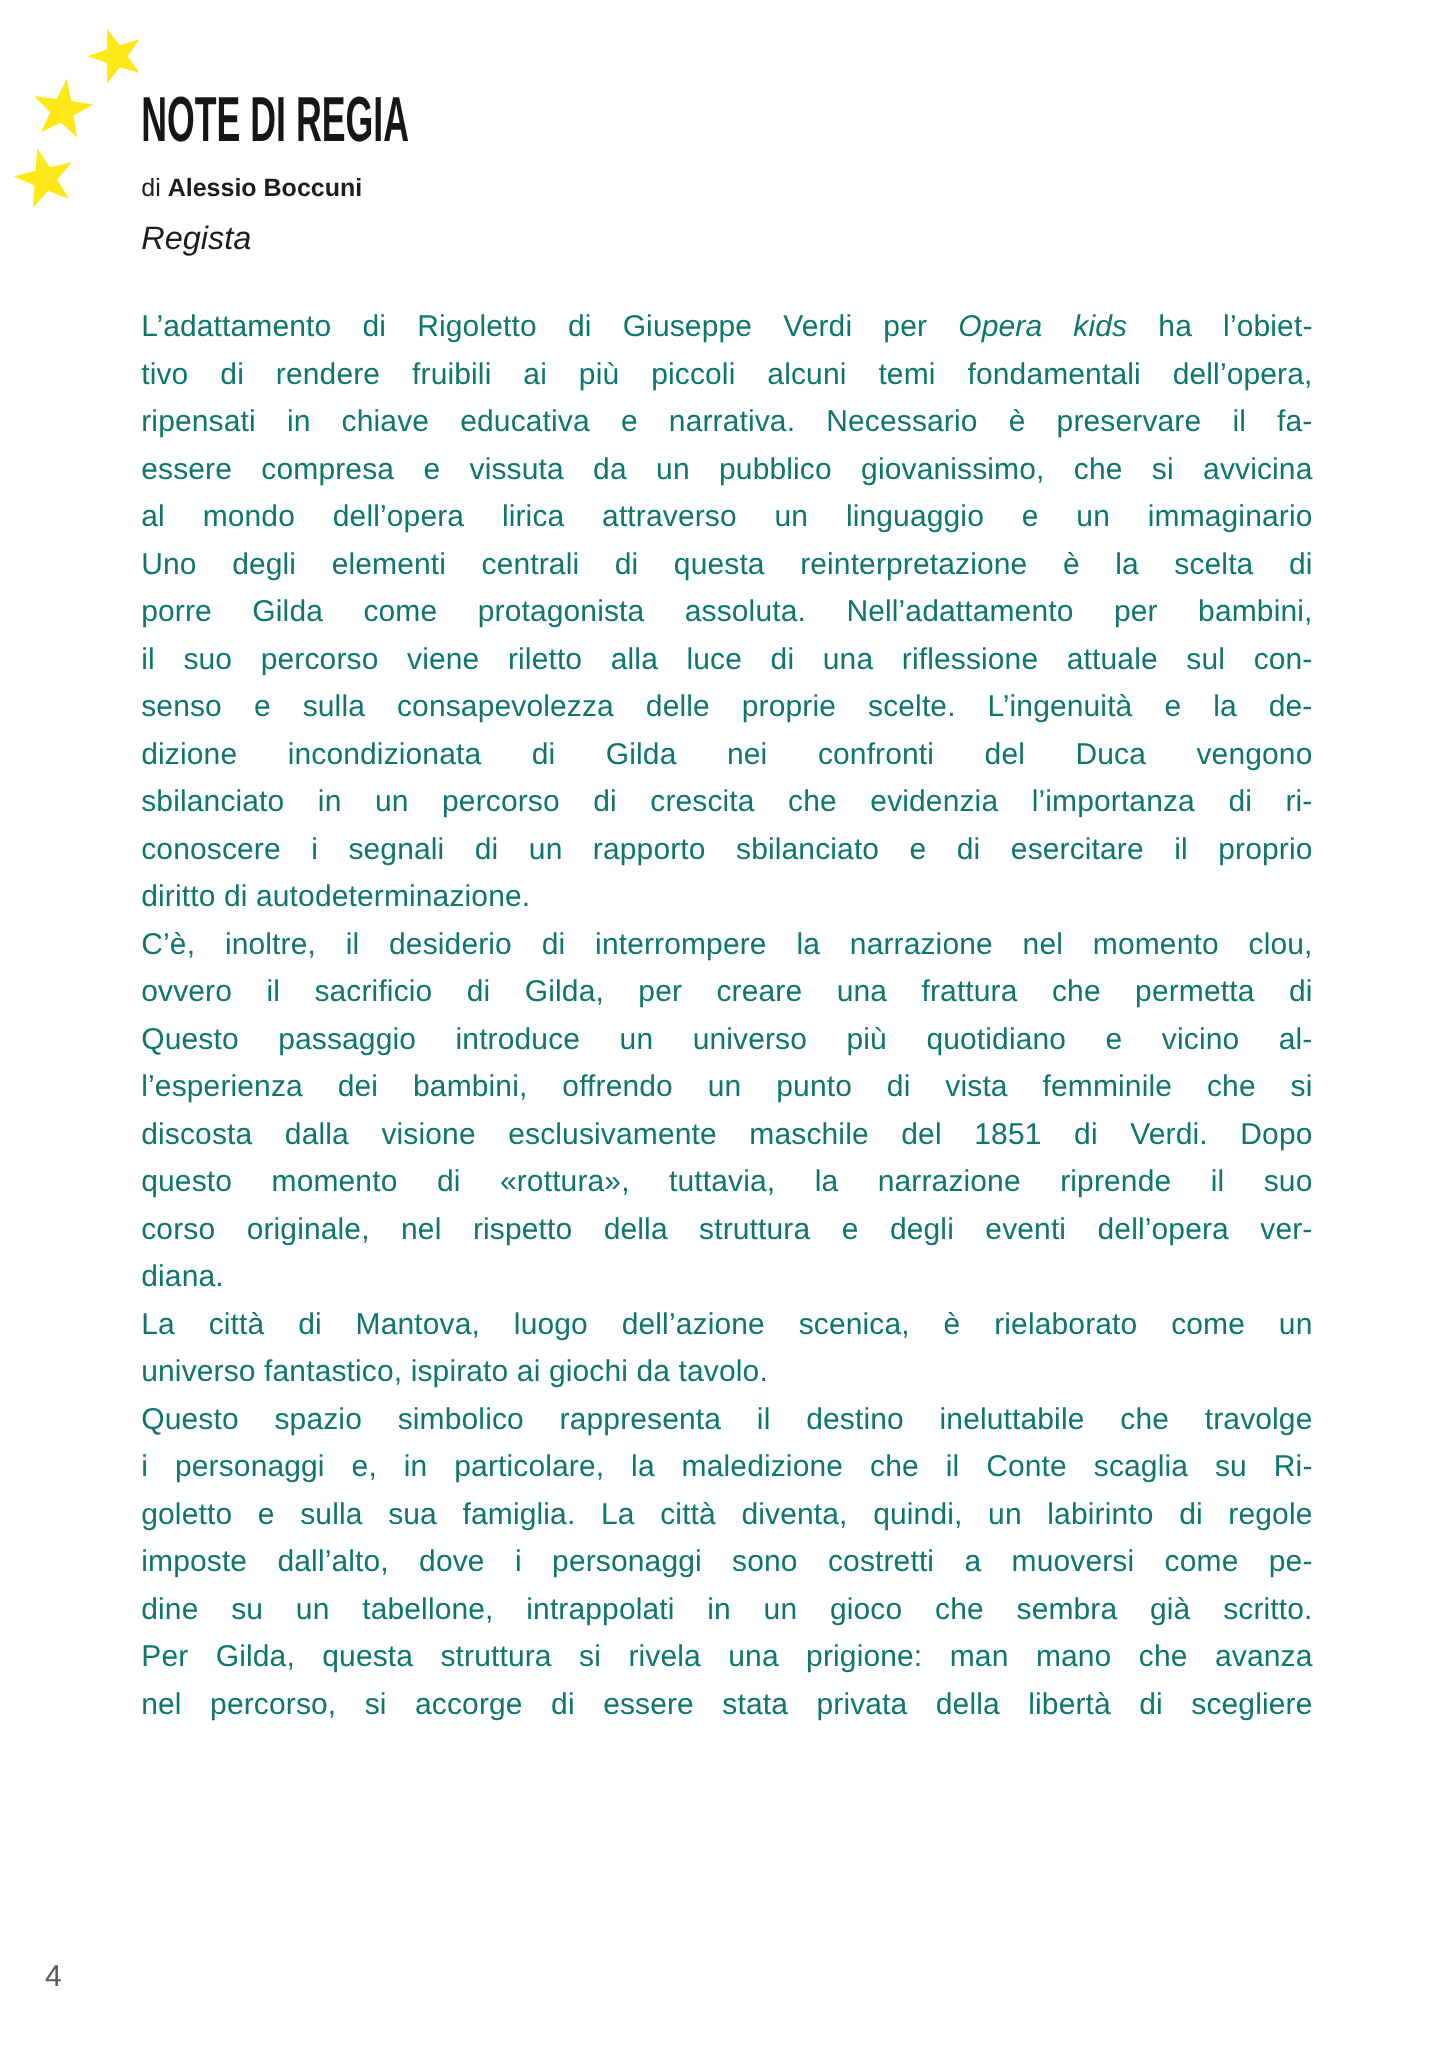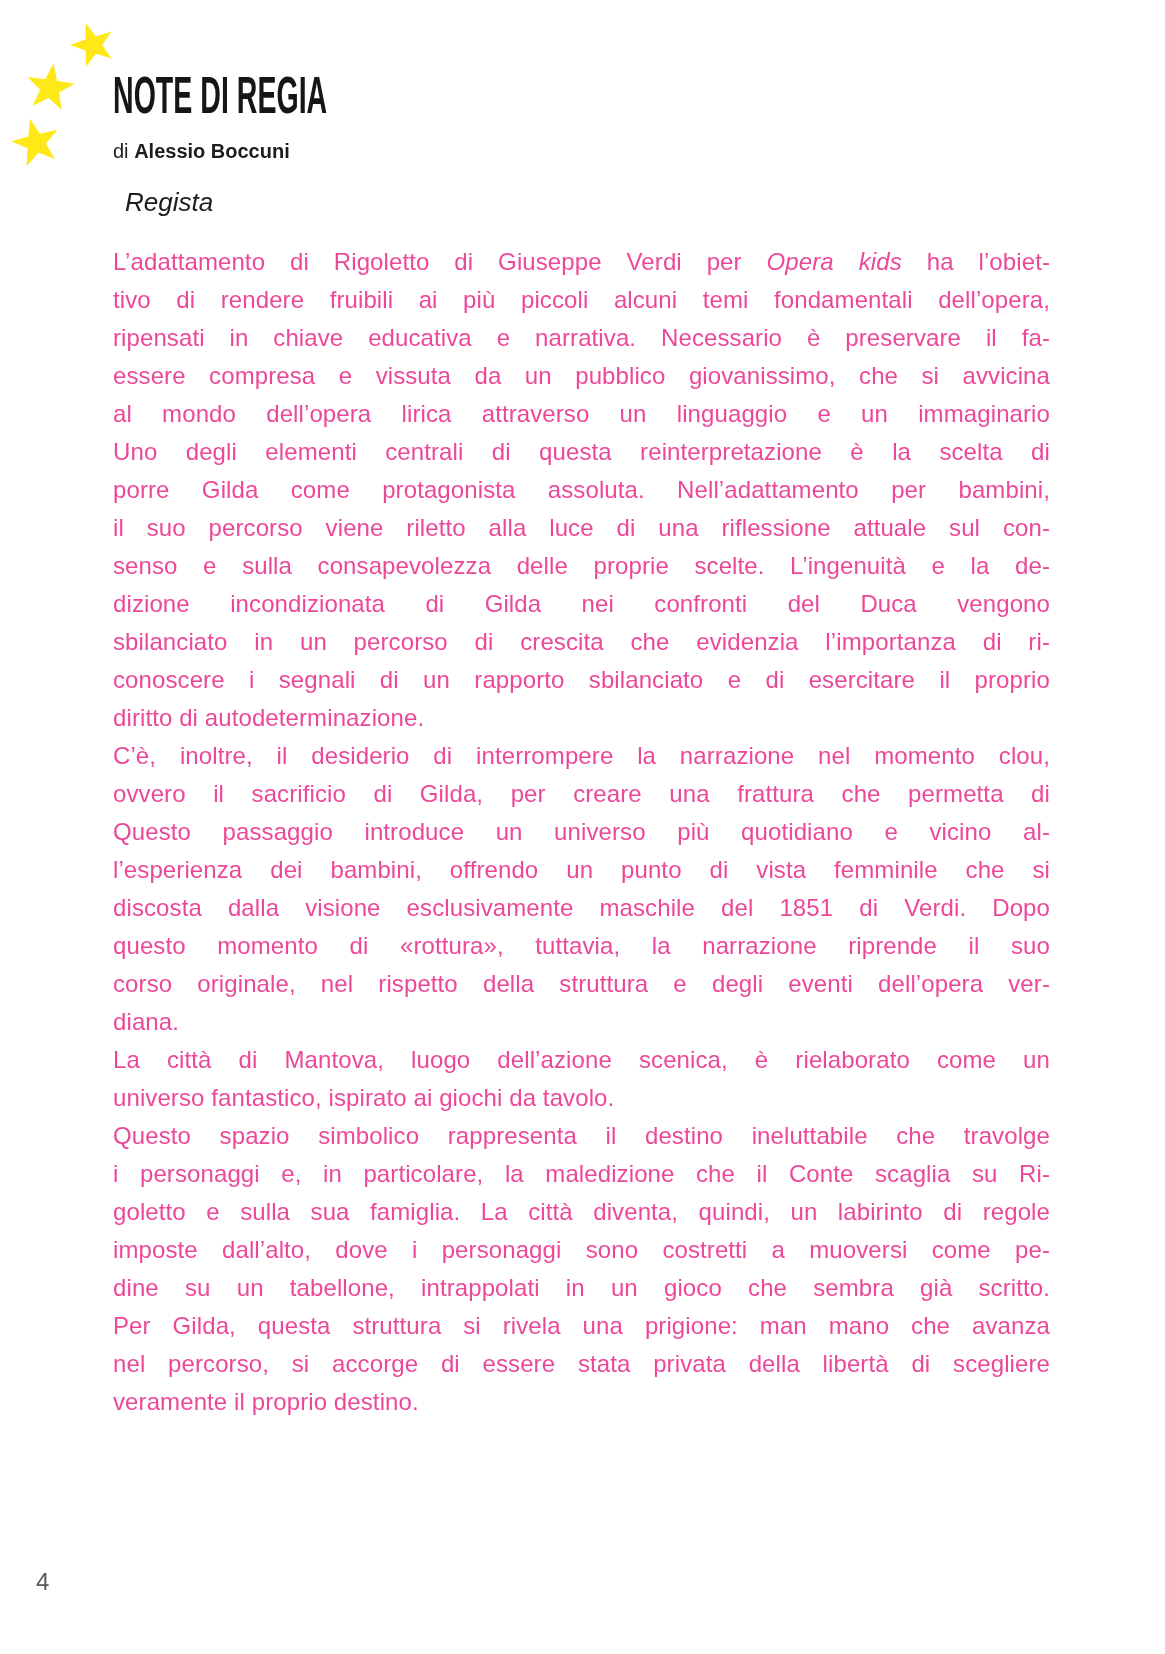--- a/index.html
+++ b/index.html
@@ -39,33 +39,33 @@
     top: 140px;
     margin: 0;
     font-size: 20px;
     color: #1d1d1b;
   }
   .byline .author { font-weight: bold; }
   .role {
     position: absolute;
     left: 113px;
     top: 175px;
-    margin: 12px;
+    margin: 0;
     font-size: 26px;
     font-style: italic;
     color: #1d1d1b;
   }
 
   
   .body-text {
     position: absolute;
     left: 113px;
     top: 243px;
     width: 937px;
-    color: #ec4899;
+    color: #0f766e;
     font-size: 24px;
     letter-spacing: 0.1px;
   }
   .body-text .line {
     height: 38px;
     line-height: 38px;
     text-align: justify;
     text-align-last: justify;
     white-space: nowrap;
   }
@@ -128,18 +128,17 @@
       <div class="line para-end">diana.</div>
       <div class="line">La città di Mantova, luogo dell’azione scenica, è rielaborato come un</div>
       <div class="line para-end">universo fantastico, ispirato ai giochi da tavolo.</div>
       <div class="line">Questo spazio simbolico rappresenta il destino ineluttabile che travolge</div>
       <div class="line">i personaggi e, in particolare, la maledizione che il Conte scaglia su Ri-</div>
       <div class="line">goletto e sulla sua famiglia. La città diventa, quindi, un labirinto di regole</div>
       <div class="line">imposte dall’alto, dove i personaggi sono costretti a muoversi come pe-</div>
       <div class="line">dine su un tabellone, intrappolati in un gioco che sembra già scritto.</div>
       <div class="line">Per Gilda, questa struttura si rivela una prigione: man mano che avanza</div>
       <div class="line">nel percorso, si accorge di essere stata privata della libertà di scegliere</div>
-      <div class="line para-end">veramente il proprio destino.</div>
     </div>
 
   <div class="page-number">4</div>
 
 </div>
 
 </body></html>

